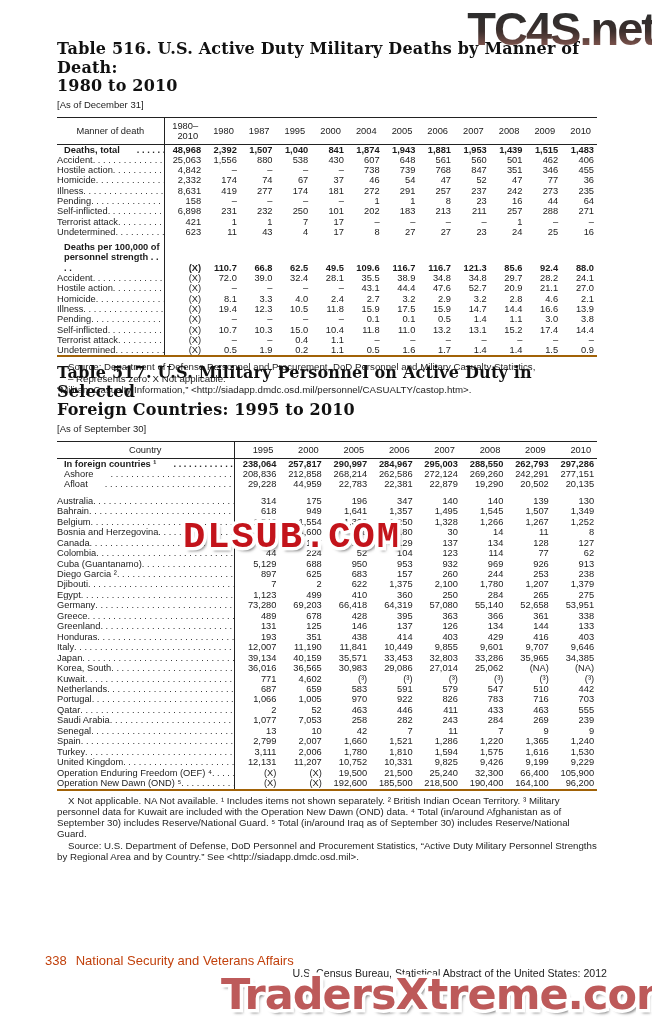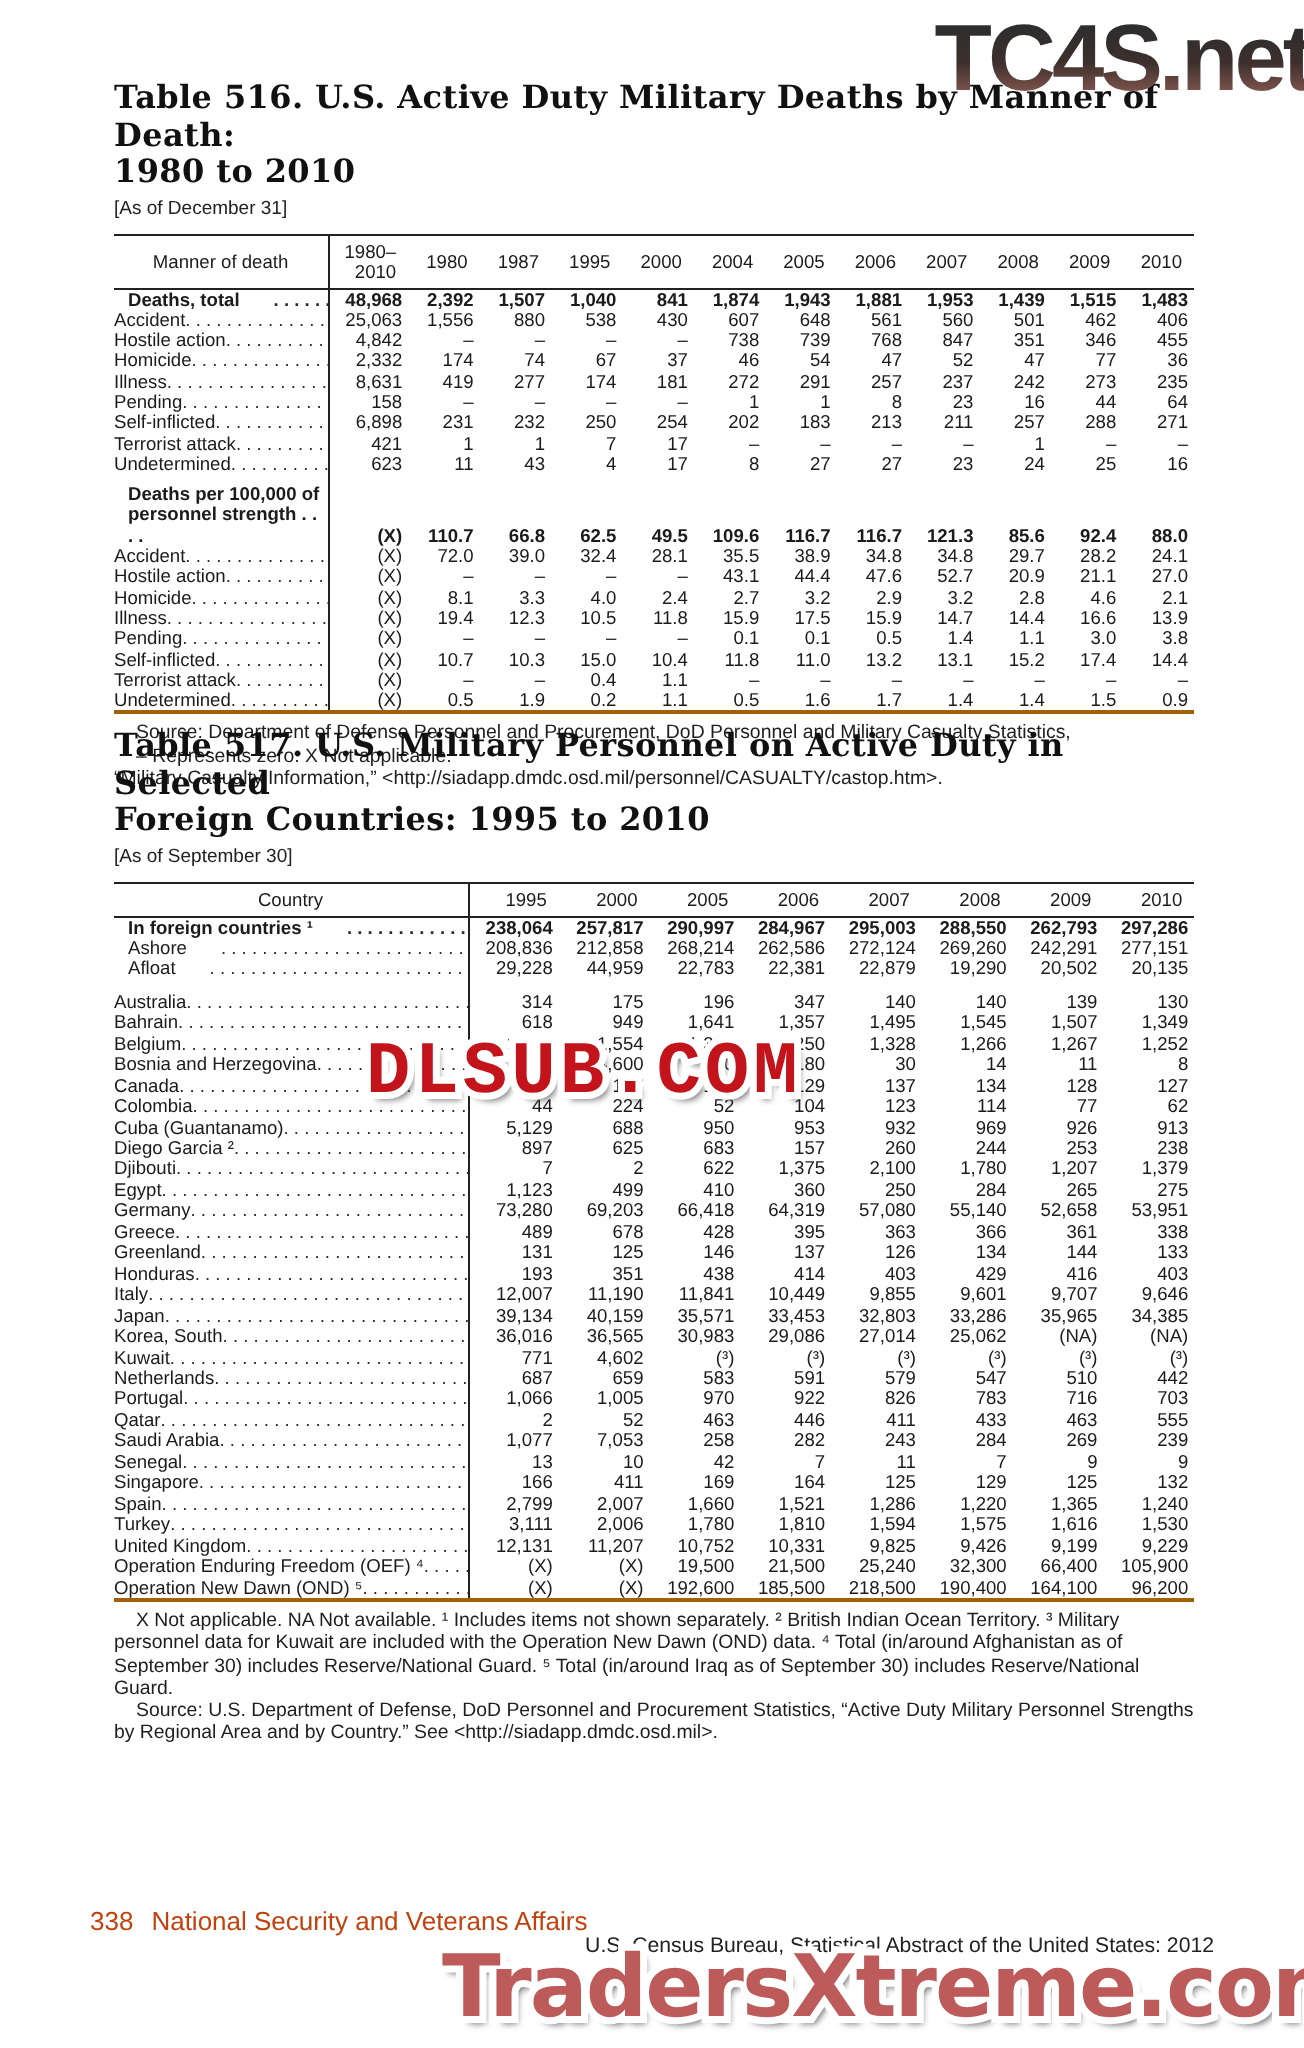--- a/index.html
+++ b/index.html
@@ -230,21 +230,21 @@
             <td>
               <div class="lbl">
                 <span class="txt">Self-inflicted</span>
                 <span class="leader"></span>
               </div>
             </td>
             <td class="num first">6,898</td>
             <td class="num">231</td>
             <td class="num">232</td>
             <td class="num">250</td>
-            <td class="num">254</td>
+            <td class="num">101</td>
             <td class="num">202</td>
             <td class="num">183</td>
             <td class="num">213</td>
             <td class="num">211</td>
             <td class="num">257</td>
             <td class="num">288</td>
             <td class="num">271</td>
           </tr>
           <tr class="">
             <td>
@@ -932,36 +932,20 @@
             <td class="num">42</td>
             <td class="num">7</td>
             <td class="num">11</td>
             <td class="num">7</td>
             <td class="num">9</td>
             <td class="num">9</td>
           </tr>
           <tr class="">
             <td>
               <div class="lbl">
-                <span class="txt">Singapore</span>
-                <span class="leader"></span>
-              </div>
-            </td>
-            <td class="num first">166</td>
-            <td class="num">411</td>
-            <td class="num">169</td>
-            <td class="num">164</td>
-            <td class="num">125</td>
-            <td class="num">129</td>
-            <td class="num">125</td>
-            <td class="num">132</td>
-          </tr>
-          <tr class="">
-            <td>
-              <div class="lbl">
                 <span class="txt">Spain</span>
                 <span class="leader"></span>
               </div>
             </td>
             <td class="num first">2,799</td>
             <td class="num">2,007</td>
             <td class="num">1,660</td>
             <td class="num">1,521</td>
             <td class="num">1,286</td>
             <td class="num">1,220</td>

